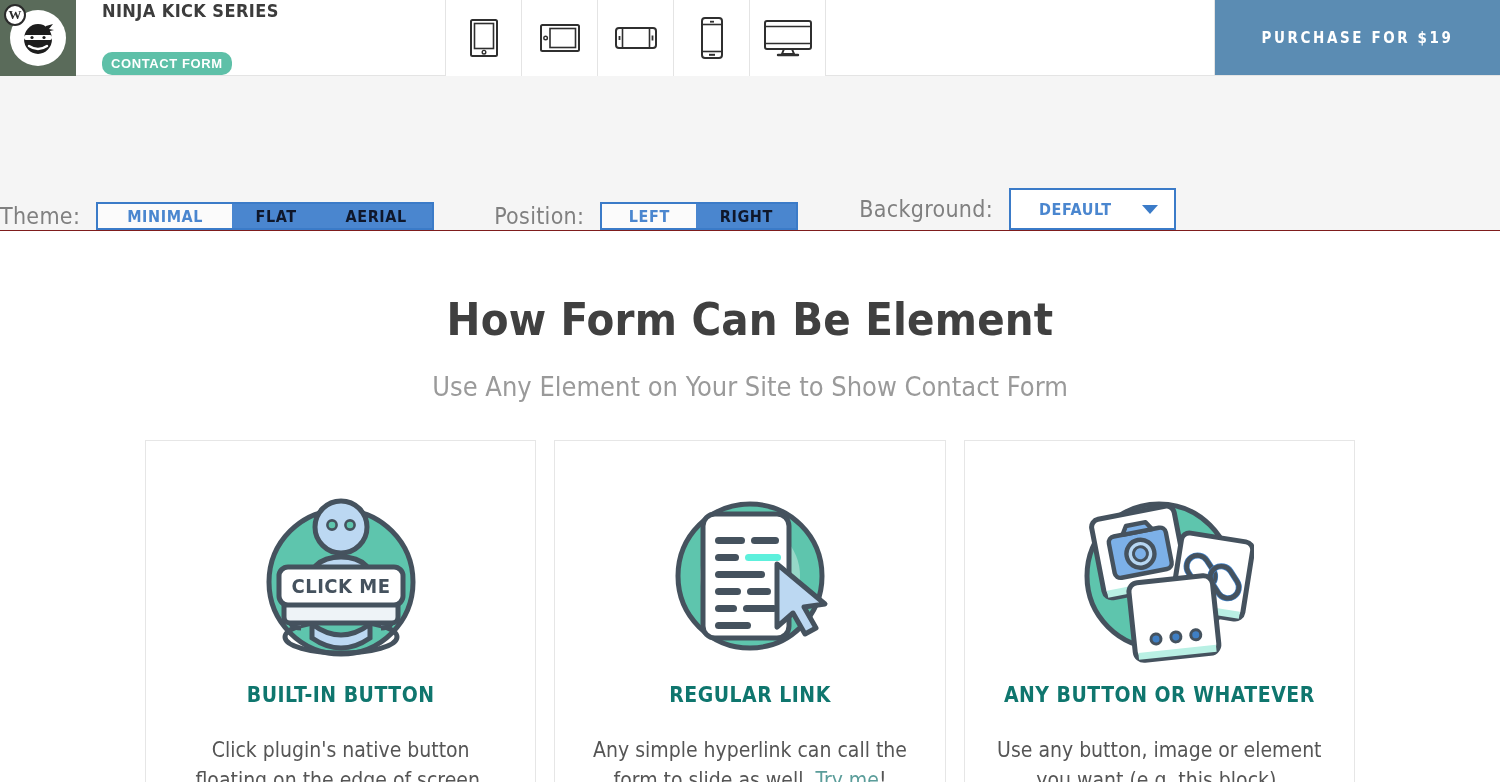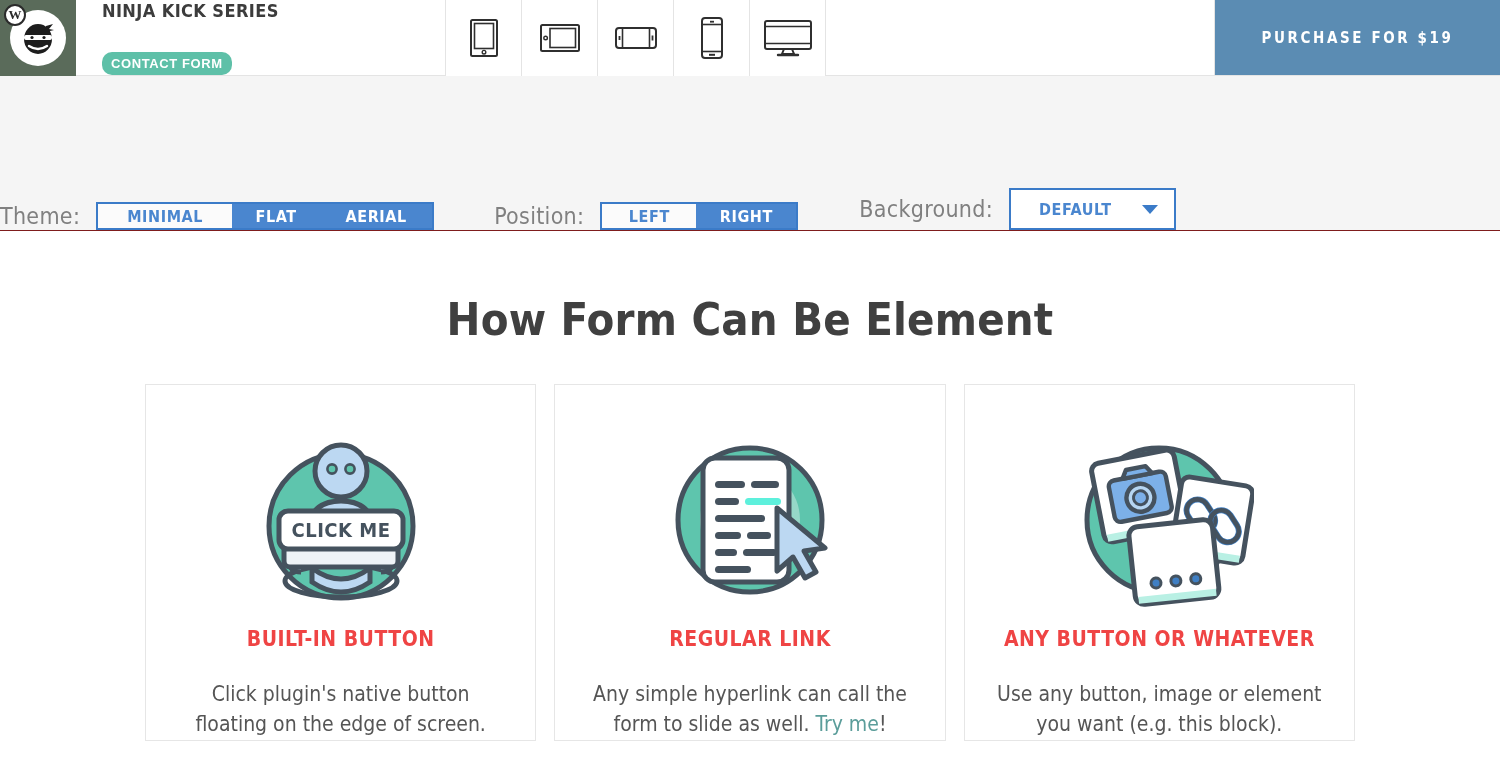--- a/index.html
+++ b/index.html
@@ -153,21 +153,21 @@
   }
   .seg-item {
     display: flex;
     align-items: center;
     justify-content: center;
     font-size: 16px;
     font-weight: bold;
     letter-spacing: 0.6px;
     cursor: pointer;
     background: #4a86cf;
-    color: #ffffff;
+    color: #0f172a;
     padding: 0 20px;
     font-family: "DejaVu Sans Condensed", "Liberation Sans Narrow", "Liberation Sans", sans-serif;
   }
   .seg-item.active {
     background: #fbfbfb;
     color: #4a86cf;
   }
   .seg-theme .seg-item { min-width: 0; }
   .seg-theme .seg-item:nth-child(1) { width: 134px; }
   .seg-theme .seg-item:nth-child(2) { width: 88px; }
@@ -243,21 +243,21 @@
     width: 190px;
     height: 190px;
     display: flex;
     align-items: center;
     justify-content: center;
   }
   .card-title {
     margin-top: 14px;
     font-size: 21px;
     font-weight: bold;
-    color: #ef4444;
+    color: #0f766e;
     letter-spacing: 0.5px;
     text-align: center;
     font-family: "DejaVu Sans Condensed", "Liberation Sans Narrow", "Liberation Sans", sans-serif;
   }
   .card-body {
     margin-top: 28px;
     font-size: 21px;
     line-height: 1.45;
     color: #555555;
     text-align: center;
@@ -362,20 +362,21 @@
     <span class="ctrl-label">Background:</span>
     <div class="select-box">
       <span class="select-value">DEFAULT</span>
       <span class="caret"></span>
     </div>
   </div>
 </div>
 
 <div class="main">
   <h1 class="page-title">How Form Can Be Element</h1>
+  <div class="page-sub">Use Any Element on Your Site to Show Contact Form</div>
 
   <div class="cards">
 
     <div class="card">
       <div class="card-illus">
         <svg width="190" height="190" viewBox="0 0 190 190">
           <circle cx="95" cy="103" r="72" fill="#5ec5ad" stroke="#45525e" stroke-width="5"></circle>
           <ellipse cx="95" cy="158" rx="56" ry="16" fill="none" stroke="#45525e" stroke-width="5"></ellipse>
           <circle cx="95" cy="48" r="26" fill="#bcd8f2" stroke="#45525e" stroke-width="5"></circle>
           <circle cx="86" cy="46" r="4.6" fill="#5ec5ad" stroke="#45525e" stroke-width="2.6"></circle>

